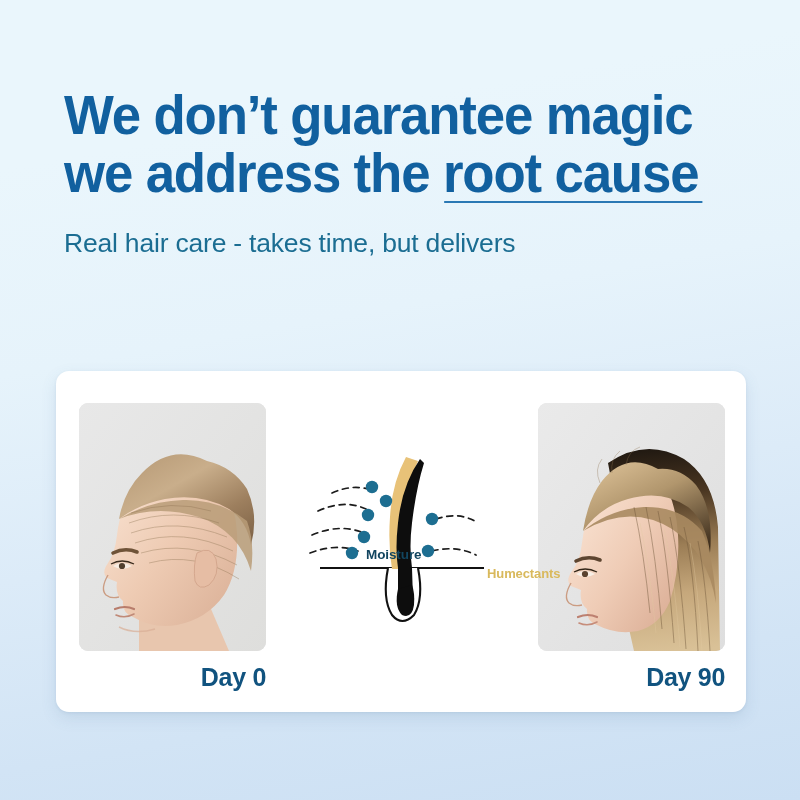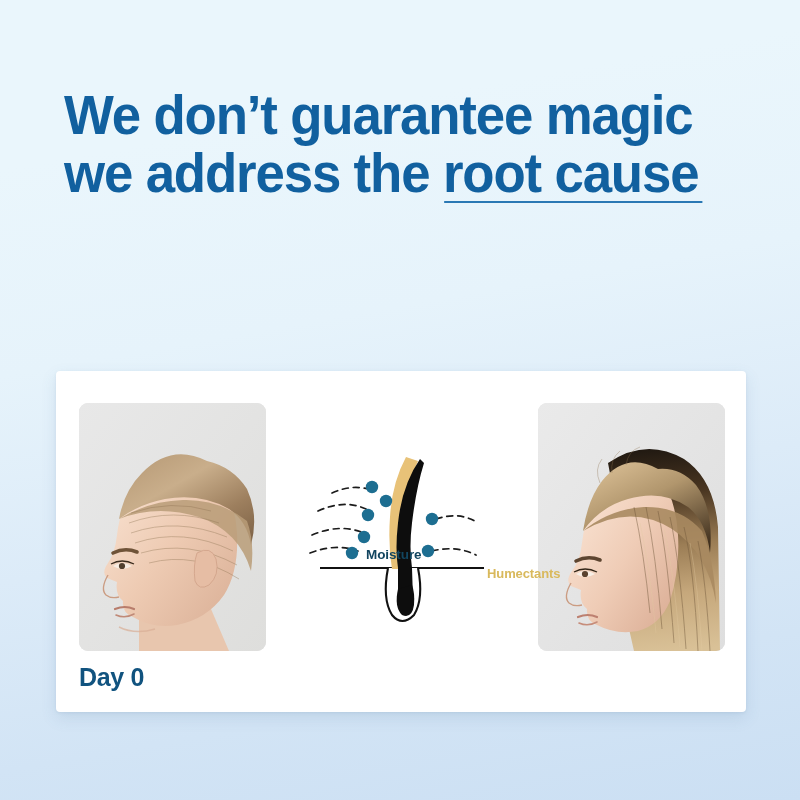--- a/index.html
+++ b/index.html
@@ -66,21 +66,21 @@
   .subtitle-line { display:block; white-space: nowrap; }
 
   
   .card {
     position: absolute;
     left: 56px;
     top: 371px;
     width: 690px;
     height: 341px;
     background: #ffffff;
-    border-radius: 4px;
+    border-radius: 13px;
     box-shadow: 0 6px 16px rgba(70,110,150,0.13),
                 0 1px 3px rgba(70,110,150,0.10);
   }
 
   
   .photo {
     position: absolute;
     top: 32px;
     width: 187px;
     height: 248px;
@@ -91,21 +91,21 @@
   .photo-left  { left: 23px; }
   .photo-right { left: 482px; }
 
   .photo svg { display:block; width:100%; height:100%; }
 
   
   .day-label {
     position: absolute;
     top: 292px;
     width: 187px;
-    text-align: left;
+    text-align: right;
     font-size: 25px;
     font-weight: 700;
     color: #11537f;
     letter-spacing: -0.3px;
   }
   .day-label-left  { left: 23px; }
   .day-label-right { left: 482px; }
 
   
   .diagram {
@@ -140,20 +140,21 @@
 </style>
 </head>
 <body>
 
 <h1 class="headline">
   <span class="headline-line">We don’t guarantee magic</span>
   <span class="headline-line"><span>we address the </span><span class="headline-underlined">root cause</span></span>
 </h1>
 
 <p class="subtitle">
+  <span class="subtitle-line">Real hair care - takes time, but delivers</span>
 </p>
 
 <div class="card">
 
   <div class="photo photo-left">
     <svg viewBox="0 0 187 248" preserveAspectRatio="xMidYMid slice">
       <defs>
         <linearGradient id="bgL" x1="0" y1="0" x2="1" y2="1">
           <stop offset="0%" stop-color="#e8e8e8"></stop>
           <stop offset="100%" stop-color="#dededc"></stop>
@@ -356,13 +357,14 @@
         <circle cx="130" cy="70" r="6.2"></circle>
         <circle cx="126" cy="102" r="6.2"></circle>
       </g>
     </svg>
 
     <span class="lbl-moisture">Moisture</span>
     <span class="lbl-humectants">Humectants</span>
   </div>
 
   <div class="day-label day-label-left">Day 0</div>
+  <div class="day-label day-label-right">Day 90</div>
 </div>
 
 </body></html>

